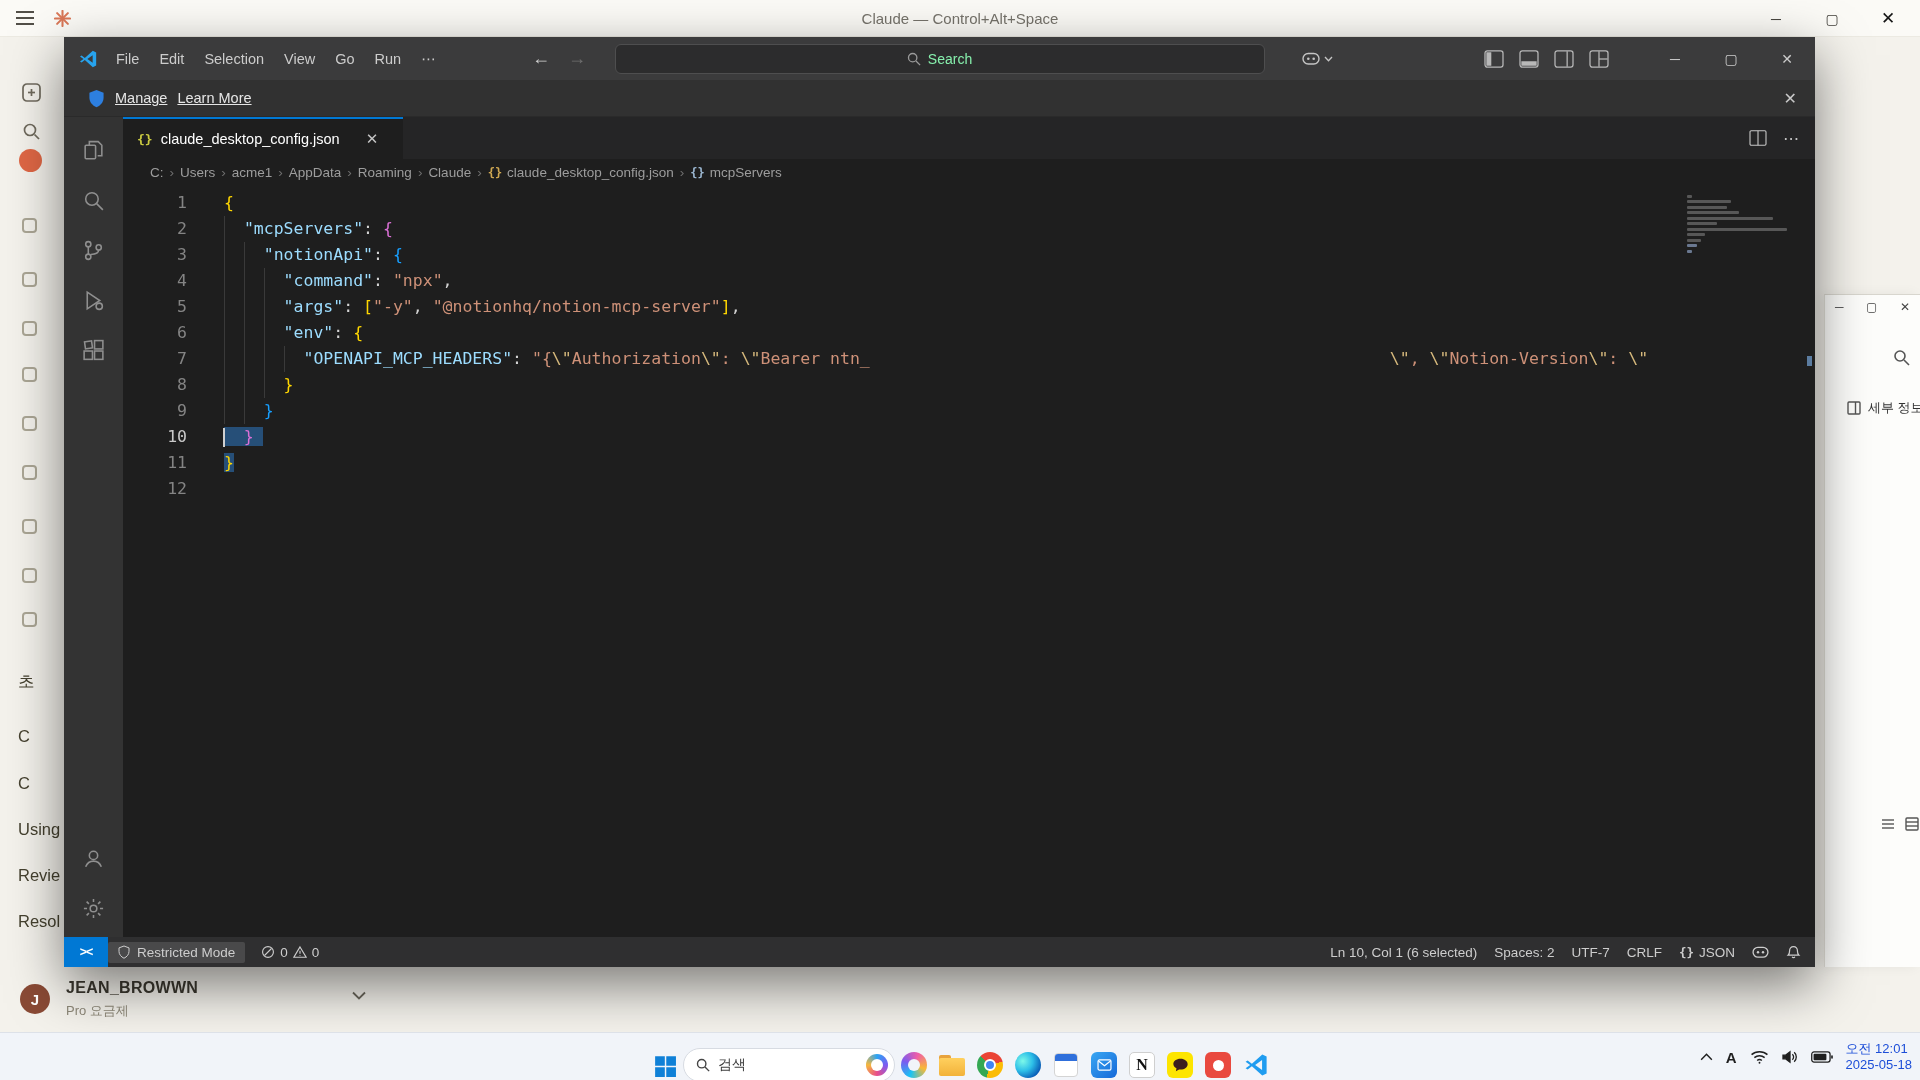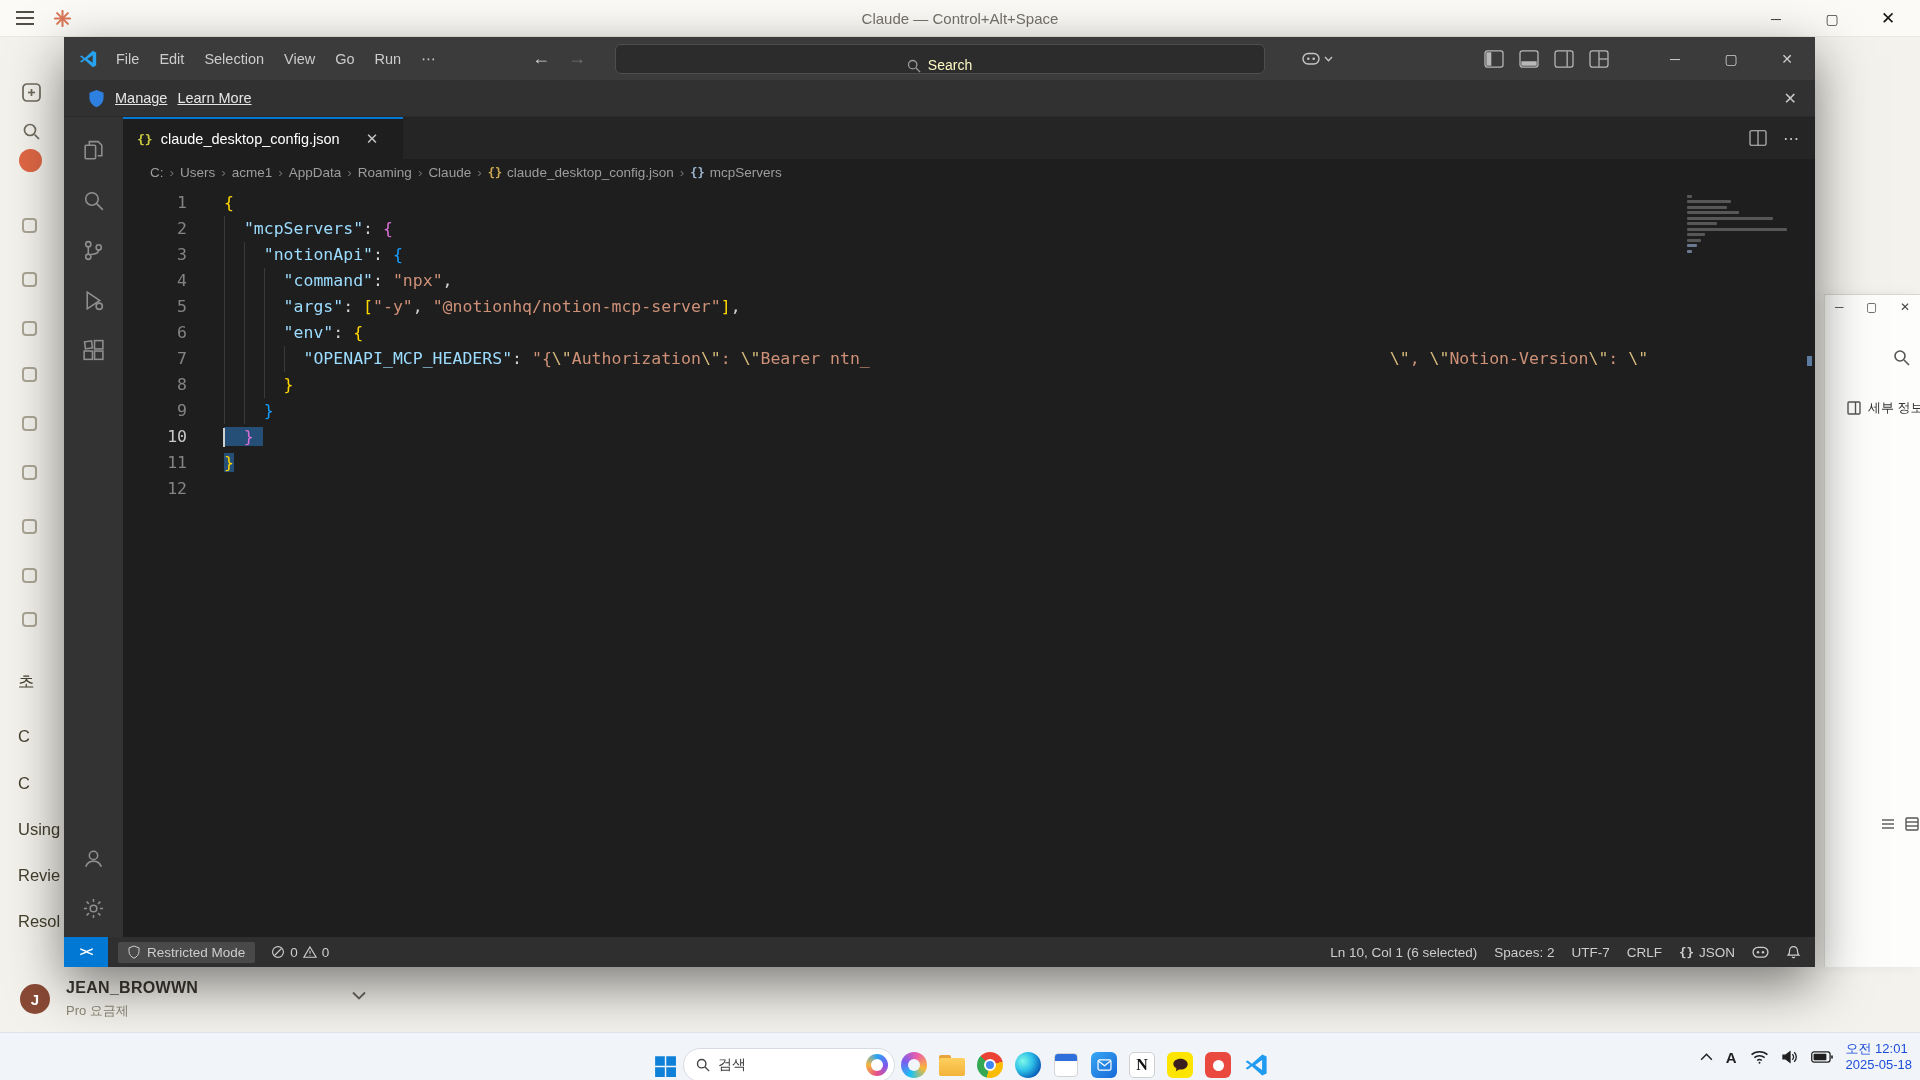--- a/index.html
+++ b/index.html
@@ -34,21 +34,21 @@
 .wr-bottom{position:absolute;top:522px;left:56px;display:flex;gap:10px;color:#555}
 
 
 .vsw{position:absolute;left:64px;top:37px;width:1751px;height:930px;background:#1e1e1e;display:flex;flex-direction:column;box-shadow:0 18px 50px rgba(0,0,0,.5)}
 .vs-tb{height:43px;background:#3b3b3c;display:flex;align-items:center;position:relative;color:#cccccc;font-size:14.5px;flex:0 0 auto}
 .vs-logo{margin:0 8px 0 14px}
 .menu{padding:0 10px;height:100%;display:flex;align-items:center}
 .navarr{position:absolute;top:0;height:43px;display:flex;align-items:center;font-size:18px}
 .navarr.back{left:468px;color:#d0d0d0}
 .navarr.fwd{left:504px;color:#707070}
-.vs-search{position:absolute;left:50%;top:7px;transform:translateX(-50%);width:650px;height:30px;background:#2c2c2d;border:1px solid #4e4e4f;border-radius:6px;display:flex;align-items:flex-end;justify-content:center;gap:7px;color:#fef9c3;font-size:14px}
+.vs-search{position:absolute;left:50%;top:7px;transform:translateX(-50%);width:650px;height:30px;background:#2c2c2d;border:1px solid #4e4e4f;border-radius:6px;display:flex;align-items:center;justify-content:center;gap:7px;color:#86efac;font-size:14px}
 .cc-right{position:absolute;left:1238px;top:0;height:43px;display:flex;align-items:center;gap:4px;color:#c5c5c5}
 .lay-icons{position:absolute;left:1420px;top:0;height:43px;display:flex;align-items:center;gap:15px}
 .vs-winctl{position:absolute;right:0;top:0;height:43px;display:flex}
 .wbtn{width:56px;height:43px;display:flex;align-items:center;justify-content:center;color:#cccccc;font-size:14px}
 .vs-banner{height:37px;background:#313131;display:flex;align-items:center;padding-left:24px;gap:10px;color:#e6e6e6;font-size:14.5px;flex:0 0 auto;position:relative;border-bottom:1px solid #2a2a2a}
 .blink{text-decoration:underline;color:#e6e6e6}
 .bx{position:absolute;right:18px;color:#c8c8c8;font-size:16px}
 .vs-main{flex:1;display:flex;min-height:0}
 .abar{width:59px;background:#333333;display:flex;flex-direction:column;align-items:center;padding-top:8px;flex:0 0 auto}
 .aicon{width:48px;height:50px;display:flex;align-items:center;justify-content:center}
@@ -73,21 +73,21 @@
 .sel.nl{padding-right:9px}
 .gap{display:inline-block;width:520px}
 .gd{position:absolute;top:0;height:26px;width:1px;background:#3a3a3a}
 .gd.c0{left:101px}.gd.c2{left:121px}.gd.c4{left:141px}.gd.c6{left:161px}
 .caret{position:absolute;left:100px;top:4px;height:19px;width:2px;background:#d0d0d0}
 .mmap{position:absolute;top:6px;right:18px;width:116px}
 .mb{height:3px;margin:2.5px 0 0 6px;background:#575757;border-radius:1px}
 .ovmark{position:absolute;right:3px;top:170px;width:5px;height:10px;background:#6a94c0;opacity:.8}
 .statusbar{height:30px;background:#2f2f30;display:flex;align-items:center;color:#cdcdcd;font-size:13.5px;flex:0 0 auto}
 .sremote{width:44px;height:100%;background:#0078d4;color:#fff;display:flex;align-items:center;justify-content:center;font-weight:bold;letter-spacing:-1px;font-size:12.5px}
-.srm{background:rgba(255,255,255,.13);padding:3px 10px;margin-left:10px;display:flex;gap:7px;align-items:flex-start;border-radius:2px}
+.srm{background:rgba(255,255,255,.13);padding:3px 10px;display:flex;gap:7px;align-items:flex-start;border-radius:2px}
 .sitem{display:flex;align-items:center;gap:5px;margin-left:16px}
 .sright{margin-left:auto;display:flex;align-items:center;gap:17px;padding-right:14px}
 .sright>div{display:flex;align-items:center;gap:5px}
 .sbrace{font-family:"DejaVu Sans Mono",monospace;font-weight:bold;font-size:12.5px}
 
 
 .tbar{position:absolute;left:0;right:0;bottom:0;height:48px;background:#f1f4f9;border-top:1px solid #dde1e8}
 .tcenter{position:absolute;left:50%;top:8px;transform:translateX(-50%);height:48px;display:flex;align-items:center;}
 .ticon{width:38px;height:38px;display:flex;align-items:center;justify-content:center;border-radius:6px;position:relative}
 .tsearch{width:212px;height:34px;background:#ffffff;border:1px solid #d7dbe2;border-radius:17px;display:flex;align-items:center;padding:0 6px 0 12px;gap:8px;color:#3c3c3c;font-size:14px}

